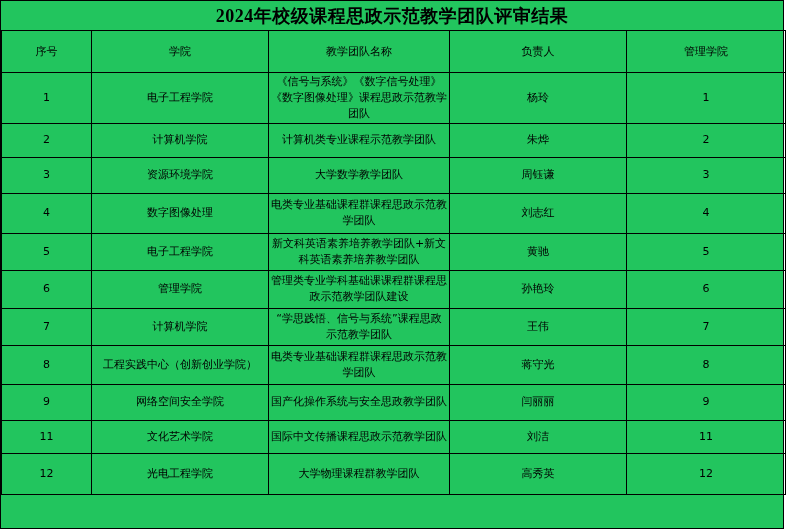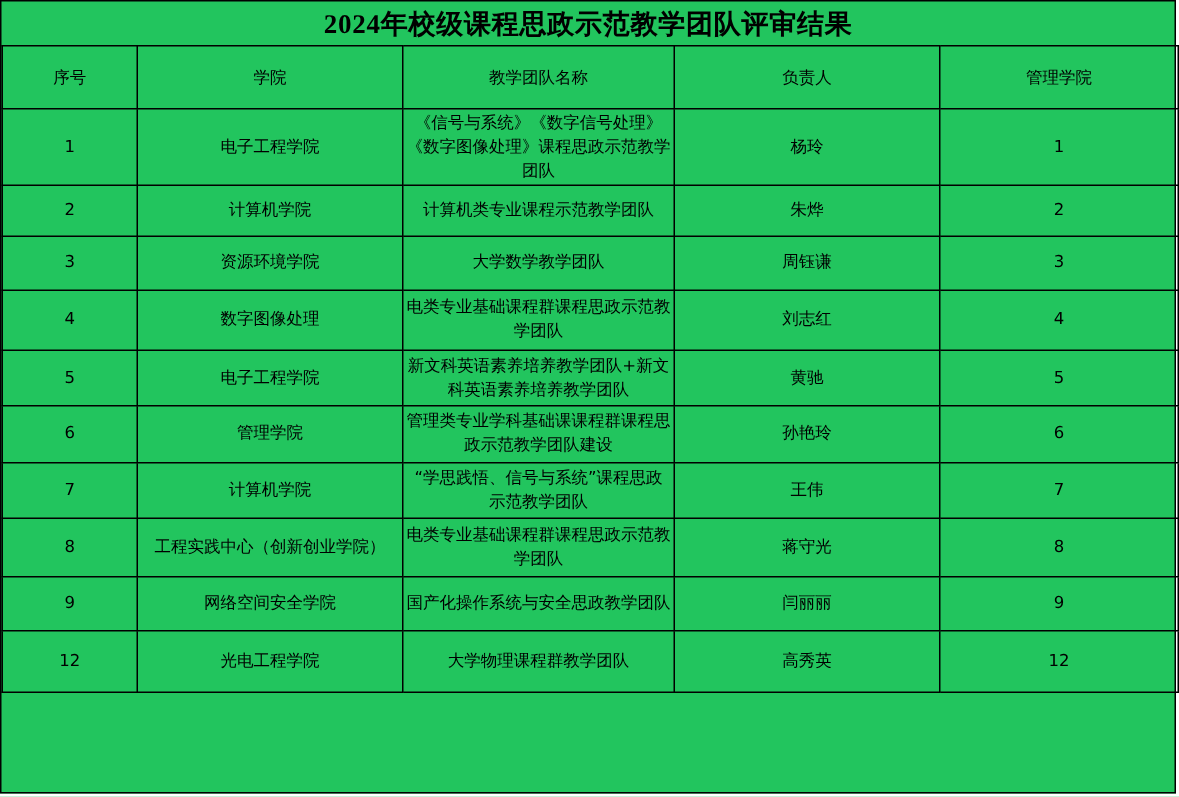--- a/index.html
+++ b/index.html
@@ -100,20 +100,27 @@
         <td>蒋守光</td>
         <td>8</td>
       </tr>
       <tr class="r8">
         <td>9</td>
         <td>网络空间安全学院</td>
         <td class="c-team">国产化操作系统与安全思政教学团队</td>
         <td>闫丽丽</td>
         <td>9</td>
       </tr>
+      <tr class="r10">
+        <td>11</td>
+        <td>文化艺术学院</td>
+        <td class="c-team">国际中文传播课程思政示范教学团队</td>
+        <td>刘洁</td>
+        <td>11</td>
+      </tr>
       <tr class="r11">
         <td>12</td>
         <td>光电工程学院</td>
         <td class="c-team">大学物理课程群教学团队</td>
         <td>高秀英</td>
         <td>12</td>
       </tr>
     </tbody>
   </table>
 </div>

